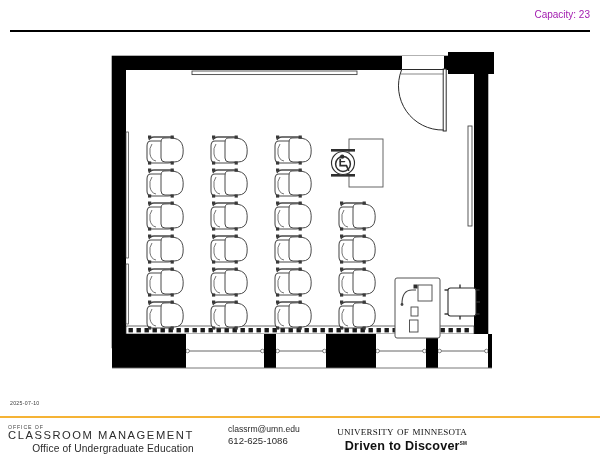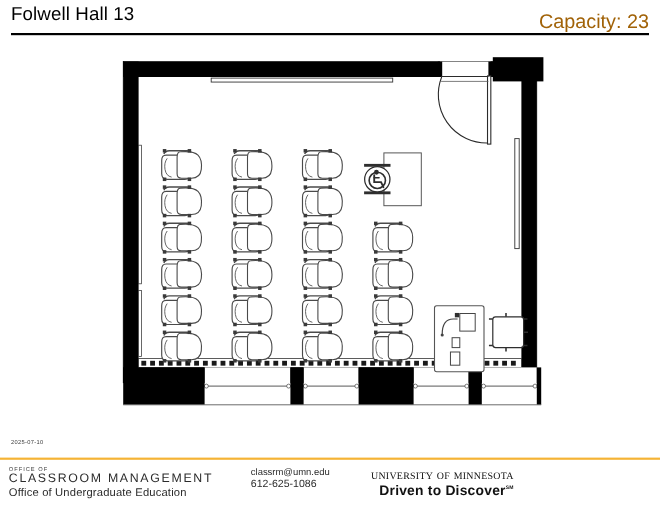--- a/index.html
+++ b/index.html
@@ -31,22 +31,22 @@
     font-size: 17px;
     font-weight: normal;
     letter-spacing: 0.1px;
     color: #000;
     white-space: nowrap;
   }
   #capacity-label {
     position: absolute;
     right: 10px;
     top: 9px;
-    font-size: 18px;
-    color: #a16207;
+    font-size: 10px;
+    color: #a21caf;
     white-space: nowrap;
   }
   #header-rule {
     position: absolute;
     left: 10px;
     top: 30px;
     width: 580px;
     height: 2px;
     background: #000;
   }
@@ -108,20 +108,21 @@
     color: #2b2b2b;
     font-family: "Liberation Sans", sans-serif;
     margin-top: -1px;
   }
   .foot-oue {
     font-size: 10.2px;
     letter-spacing: 0.15px;
     color: #2b2b2b;
     font-family: "Liberation Sans", sans-serif;
     margin-top: 1px;
+    text-align: right;
   }
   #footer-center {
     position: absolute;
     left: 228px;
     top: 6px;
     width: 150px;
     line-height: 1.28;
     color: #2b2b2b;
   }
   .foot-email { font-size: 8.6px; }
@@ -157,21 +158,20 @@
   .sm-mark {
     font-size: 4.6px;
     vertical-align: super;
     font-weight: bold;
   }
 </style>
 </head>
 <body>
 
 <div id="header">
-  <div id="page-title">Folwell Hall 13</div>
   <div id="capacity-label">Capacity: 23</div>
   <div id="header-rule"></div>
 </div>
 
 <div id="floorplan-wrap">
 <svg id="floorplan-svg" viewBox="0 0 600 350" xmlns="http://www.w3.org/2000/svg">
 
   <defs>
 
     <g id="sym-chair">

